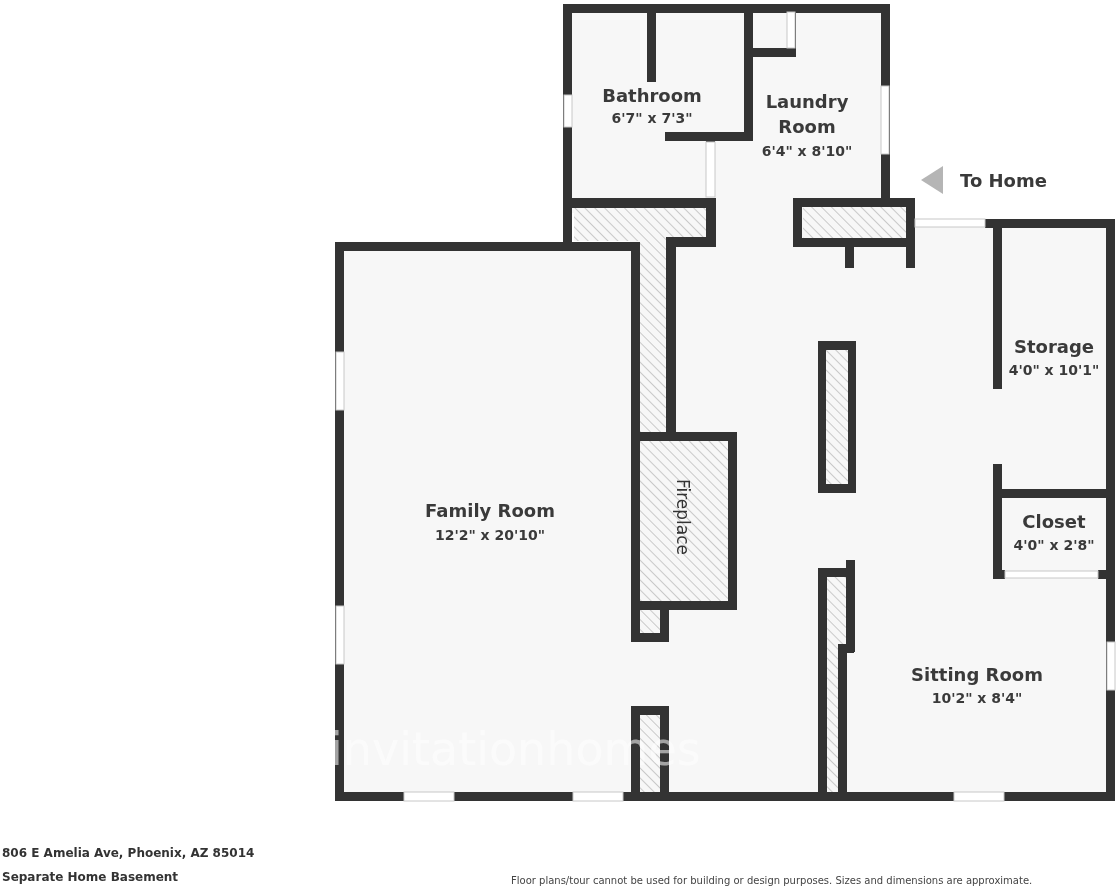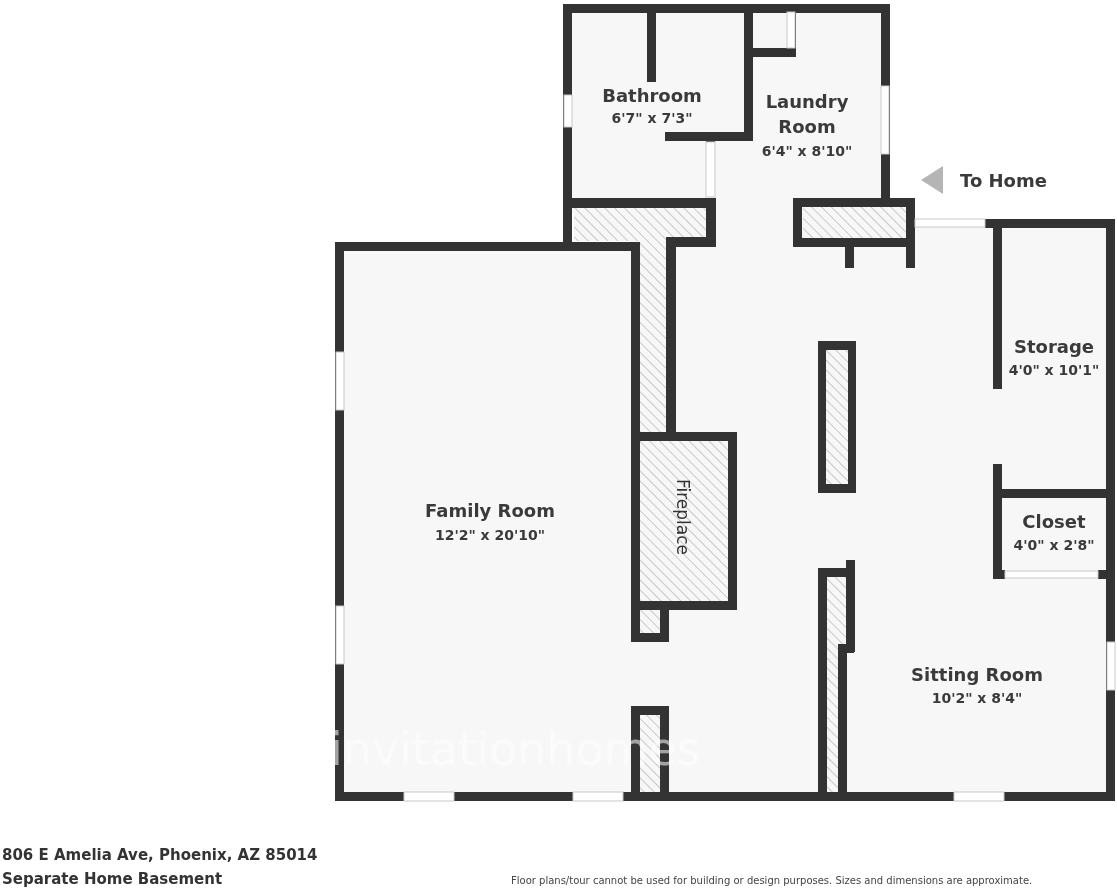--- a/index.html
+++ b/index.html
@@ -3,21 +3,21 @@
 <meta charset="utf-8">
 <style>
   html, body { margin: 0; padding: 0; background: #ffffff; }
   body { width: 1117px; height: 893px; position: relative; overflow: hidden; font-family: "DejaVu Sans", sans-serif; }
   svg#plan { position: absolute; left: 0; top: 0; }
   .room-name { font-family: "DejaVu Sans", sans-serif; font-weight: bold; font-size: 18px; fill: #3a3a3a; text-anchor: middle; }
   .room-dim { font-family: "DejaVu Sans", sans-serif; font-weight: bold; font-size: 14px; fill: #3a3a3a; text-anchor: middle; }
   .label-text { font-family: "DejaVu Sans", sans-serif; font-weight: bold; font-size: 18px; fill: #3a3a3a; }
   .fp-text { font-family: "DejaVu Sans", sans-serif; font-size: 17px; fill: #333; text-anchor: middle; }
   .watermark { font-family: "DejaVu Sans", sans-serif; font-size: 46px; fill: #ffffff; opacity: 0.55; }
-  .footer-left { position: absolute; left: 2px; font-size: 15px; font-weight: bold; color: #333; font-family: "DejaVu Sans", sans-serif; }
+  .footer-left { position: absolute; left: 2px; font-size: 12px; font-weight: bold; color: #333; font-family: "DejaVu Sans", sans-serif; }
   .footer-note { position: absolute; left: 495px; top: 875px; font-size: 10px; font-weight: normal; color: #444; font-family: "DejaVu Sans", sans-serif; padding-left: 16px; }
 </style>
 </head>
 <body>
 
 <svg id="plan" width="1117" height="893" viewBox="0 0 1117 893">
   <defs>
     <pattern id="hatch" patternUnits="userSpaceOnUse" width="7" height="7" patternTransform="rotate(-45)">
       <rect width="7" height="7" fill="#f7f7f7"></rect>
       <line x1="0" y1="0" x2="0" y2="7" stroke="#b5b5b5" stroke-width="1.4"></line>

